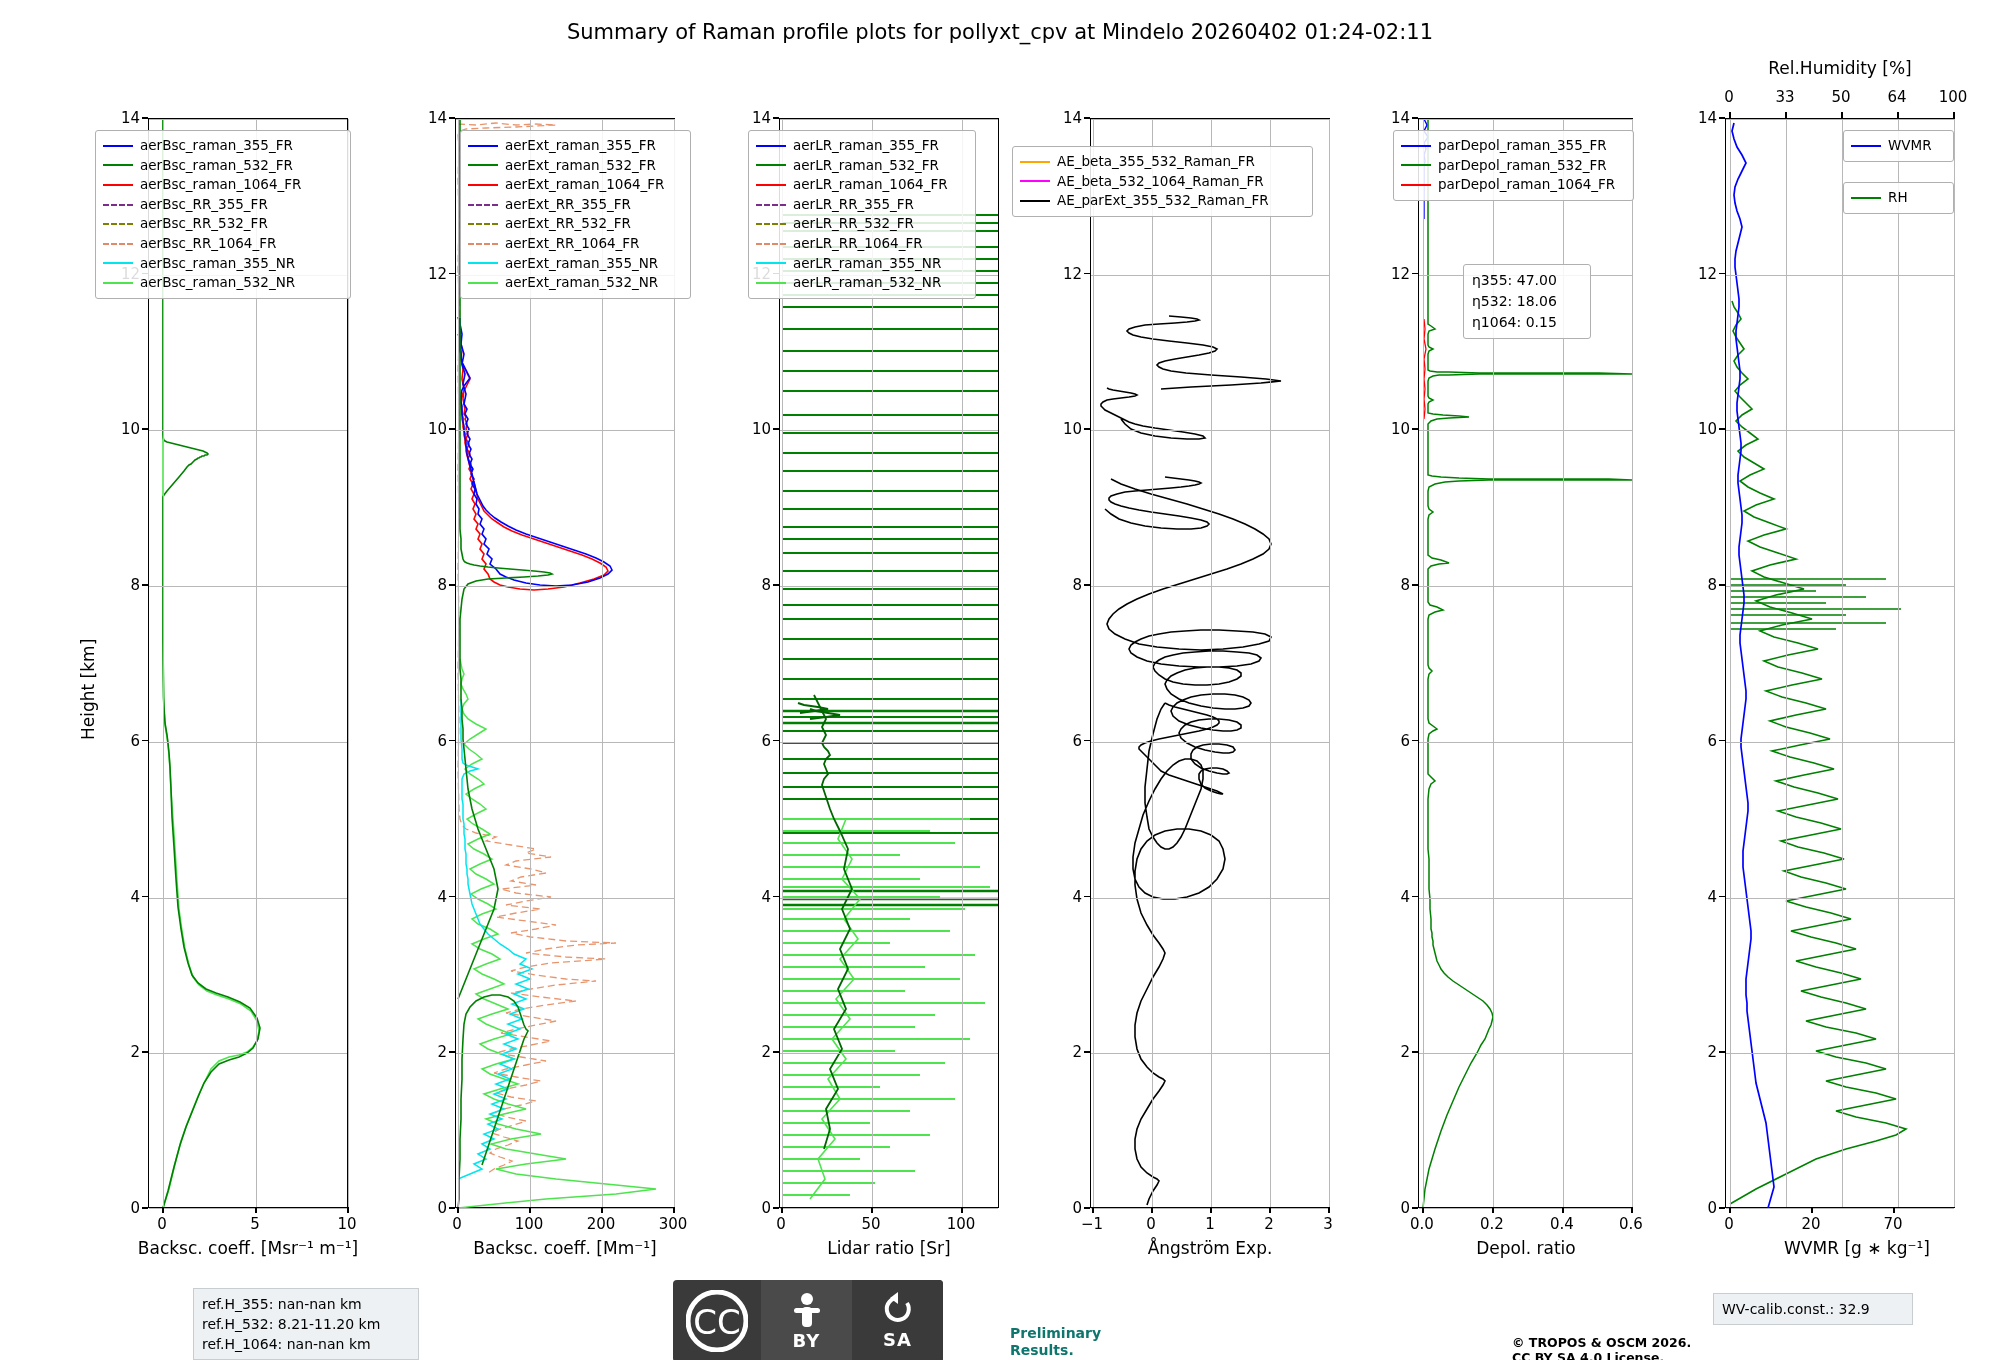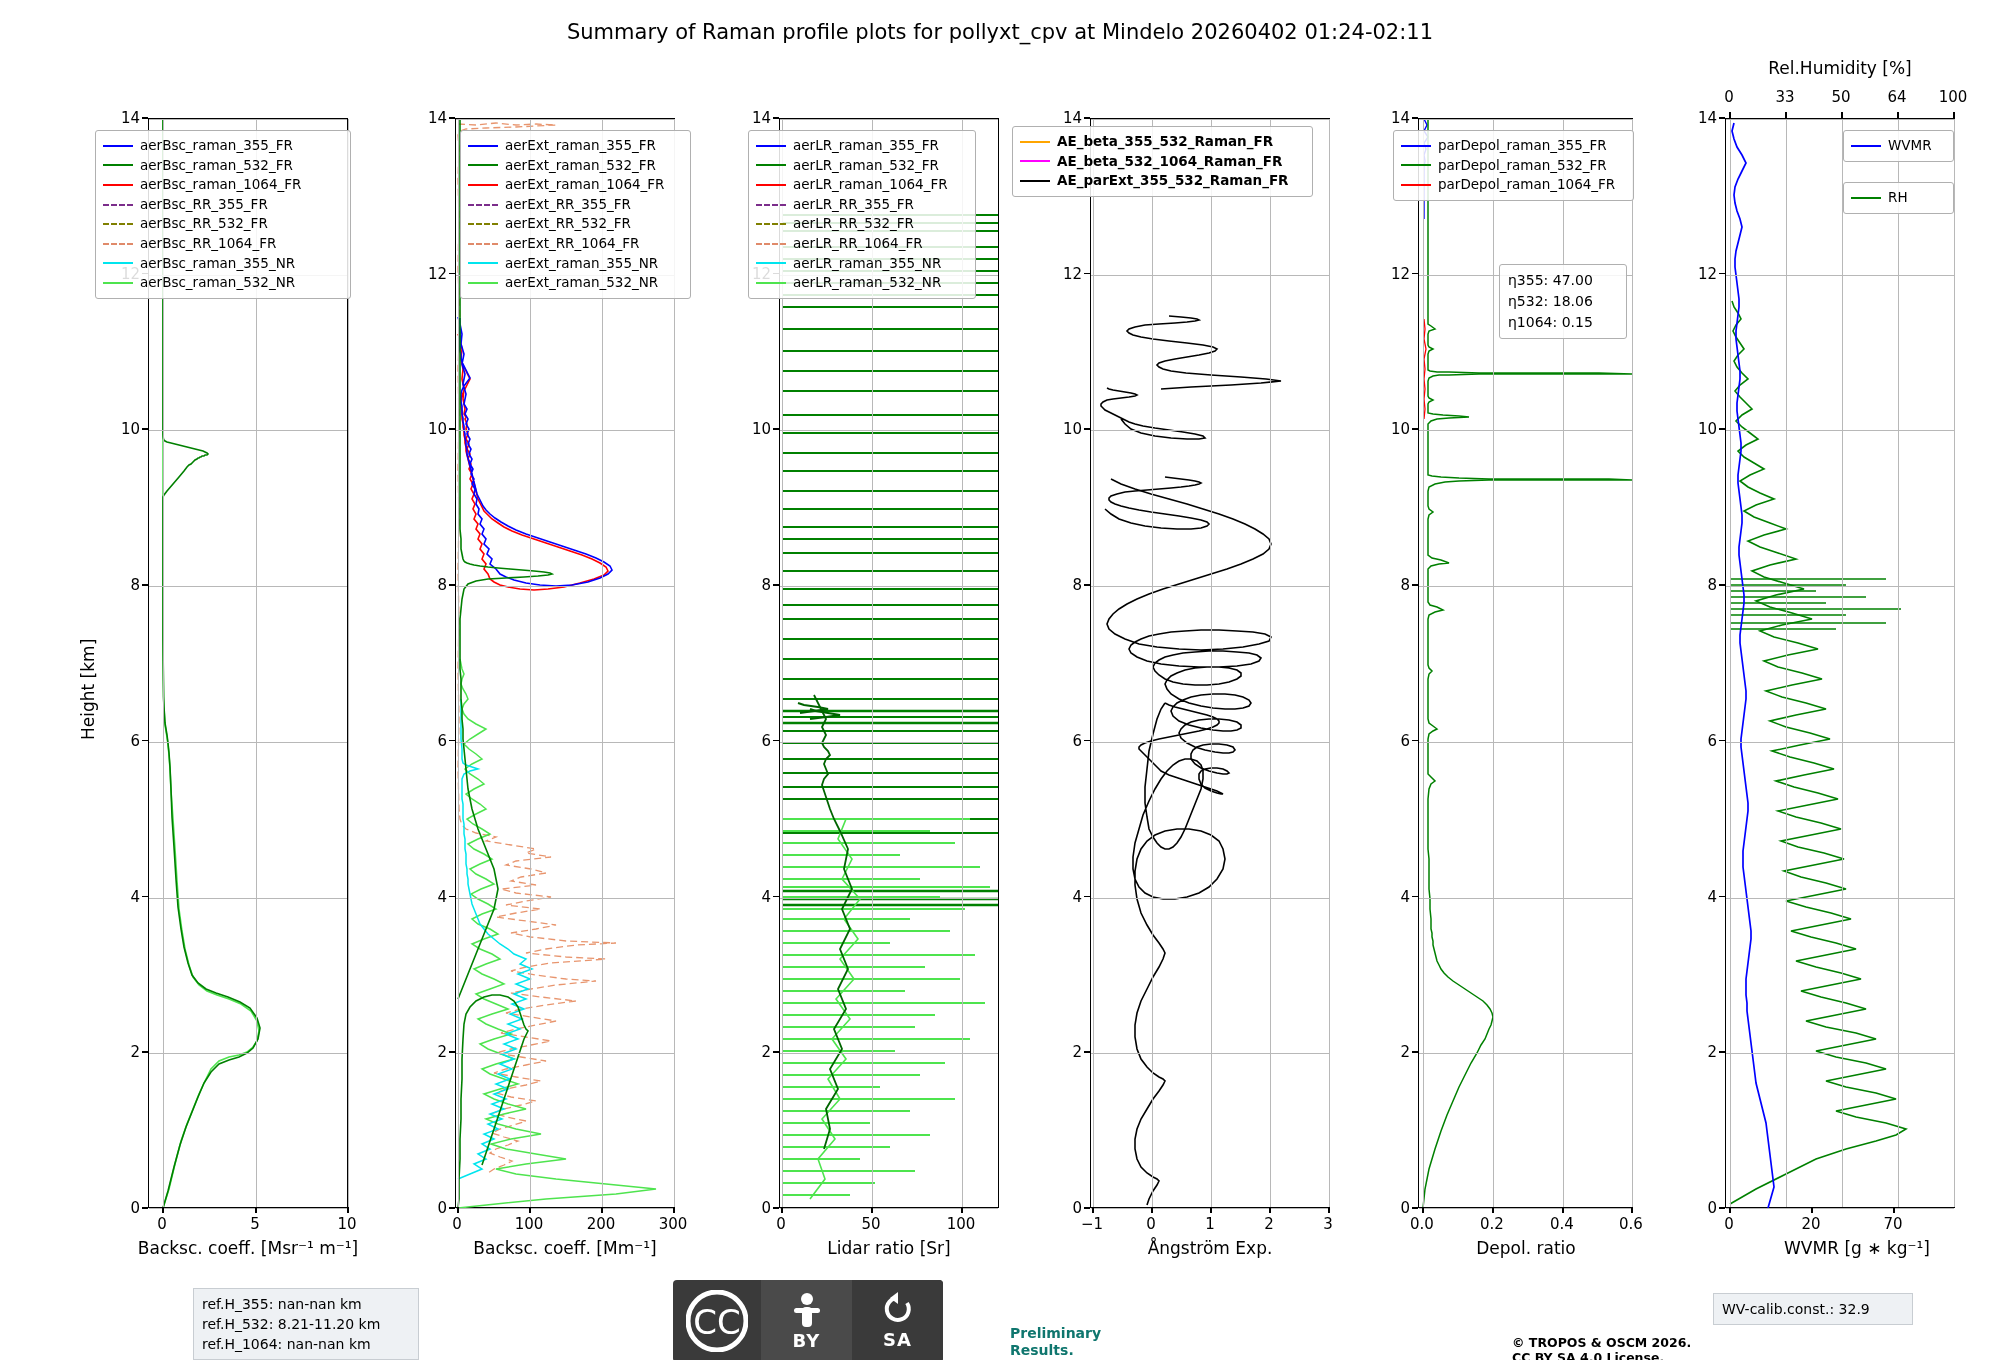--- a/index.html
+++ b/index.html
@@ -552,21 +552,21 @@
     <div class="tick-mark-x" style="left:1269px;top:1207px;"></div>
     <div class="tick-mark-x" style="left:1328px;top:1207px;"></div>
     <div class="tick-label-x" style="left:1092px;top:1215px;width:50px;">−1</div>
     <div class="tick-label-x" style="left:1151px;top:1215px;width:50px;">0</div>
     <div class="tick-label-x" style="left:1210px;top:1215px;width:50px;">1</div>
     <div class="tick-label-x" style="left:1269px;top:1215px;width:50px;">2</div>
     <div class="tick-label-x" style="left:1328px;top:1215px;width:50px;">3</div>
   </div>
   <div class="axis-title" style="left:1070px;top:1238px;width:280px;">Ångström Exp.</div>
 
-  <div class="legend" style="left:1012px;top:126px;width:285px;font-weight:bold;">
+  <div class="legend" style="left:1012px;top:146px;width:285px;">
     <div class="legend-row">
         <span class="legend-swatch" style="border-top:2px solid #ffa500;"></span>
         <span class="legend-label">AE_beta_355_532_Raman_FR</span>
       </div>
     <div class="legend-row">
         <span class="legend-swatch" style="border-top:2px solid #ff00ff;"></span>
         <span class="legend-label">AE_beta_532_1064_Raman_FR</span>
       </div>
     <div class="legend-row">
         <span class="legend-swatch" style="border-top:2px solid #000000;"></span>
@@ -633,21 +633,21 @@
     <div class="legend-row">
         <span class="legend-swatch" style="border-top:2px solid #008000;"></span>
         <span class="legend-label">parDepol_raman_532_FR</span>
       </div>
     <div class="legend-row">
         <span class="legend-swatch" style="border-top:2px solid #ff0000;"></span>
         <span class="legend-label">parDepol_raman_1064_FR</span>
       </div>
   </div>
 
-  <div class="annot-box" style="left:1463px;top:264px;width:110px;margin-left:36px;">
+  <div class="annot-box" style="left:1463px;top:264px;width:110px;">
     <div><span>η355:</span> <span>47.00</span></div>
     <div><span>η532:</span> <span>18.06</span></div>
     <div><span>η1064:</span> <span>0.15</span></div>
   </div>
 </div>
 
 <div class="panel" style="left:0;top:0;">
   <div class="plot-box" style="left:1725px;top:118px;width:230px;height:1090px;">
     <div class="grid-line-v" style="left:4px;"></div>
     <div class="grid-line-v" style="left:60px;"></div>

